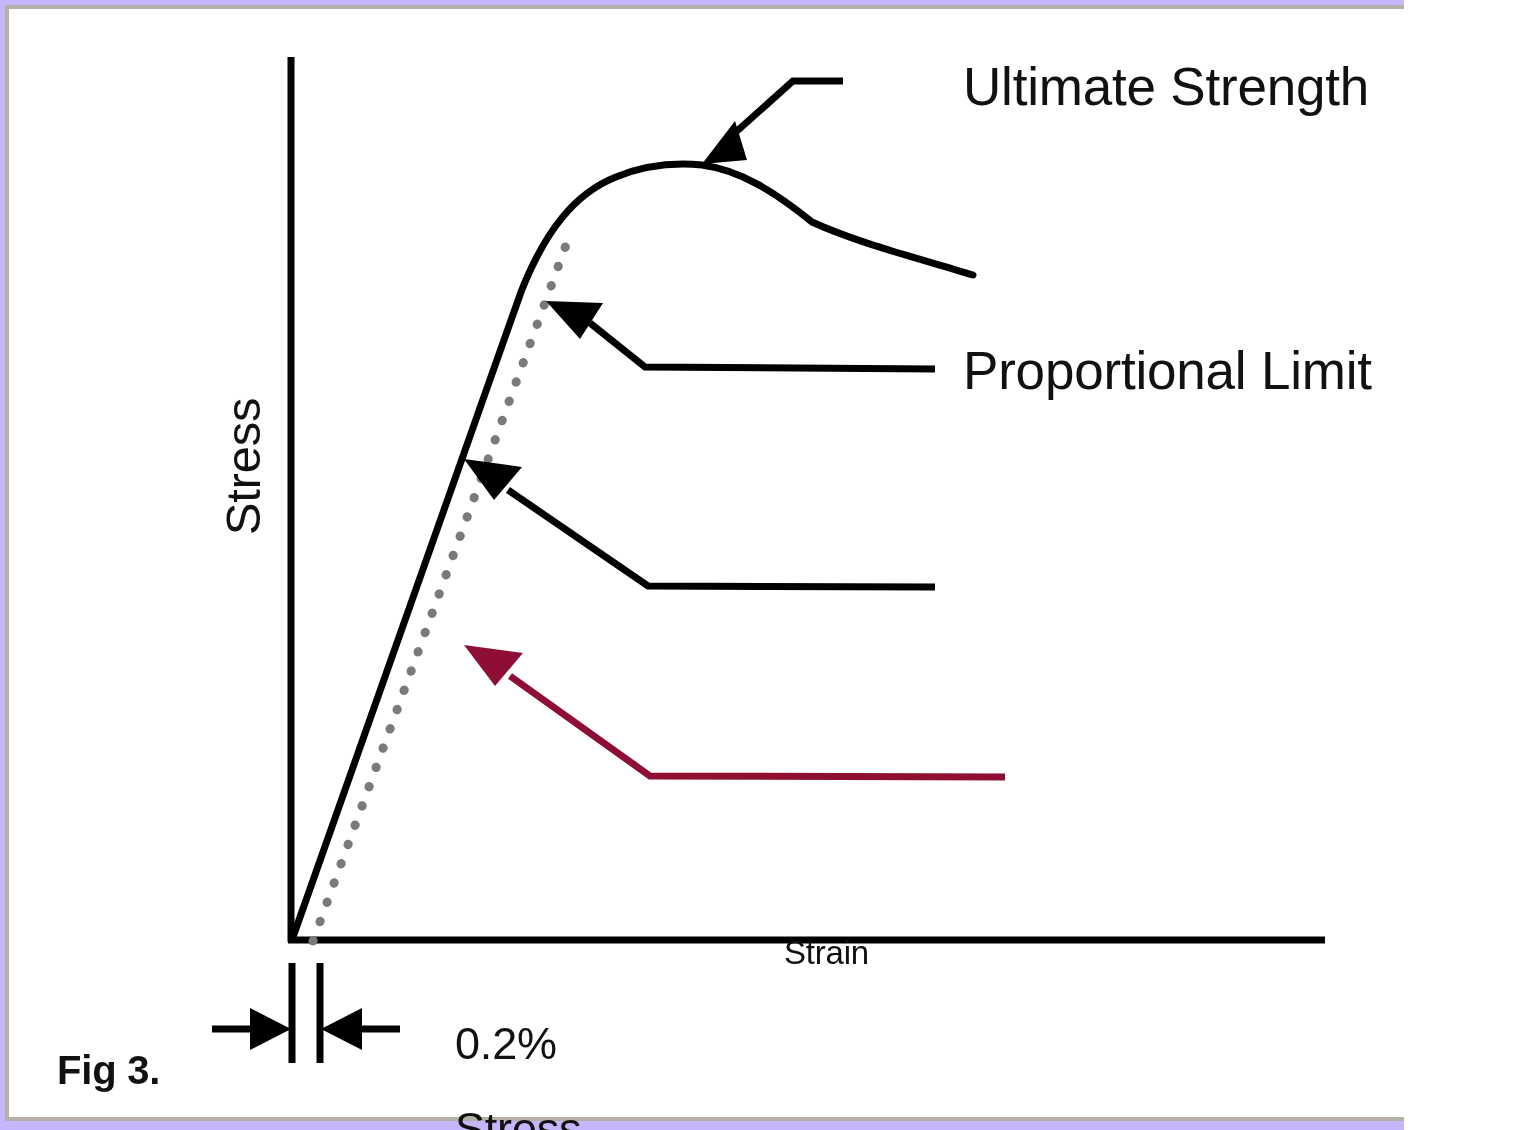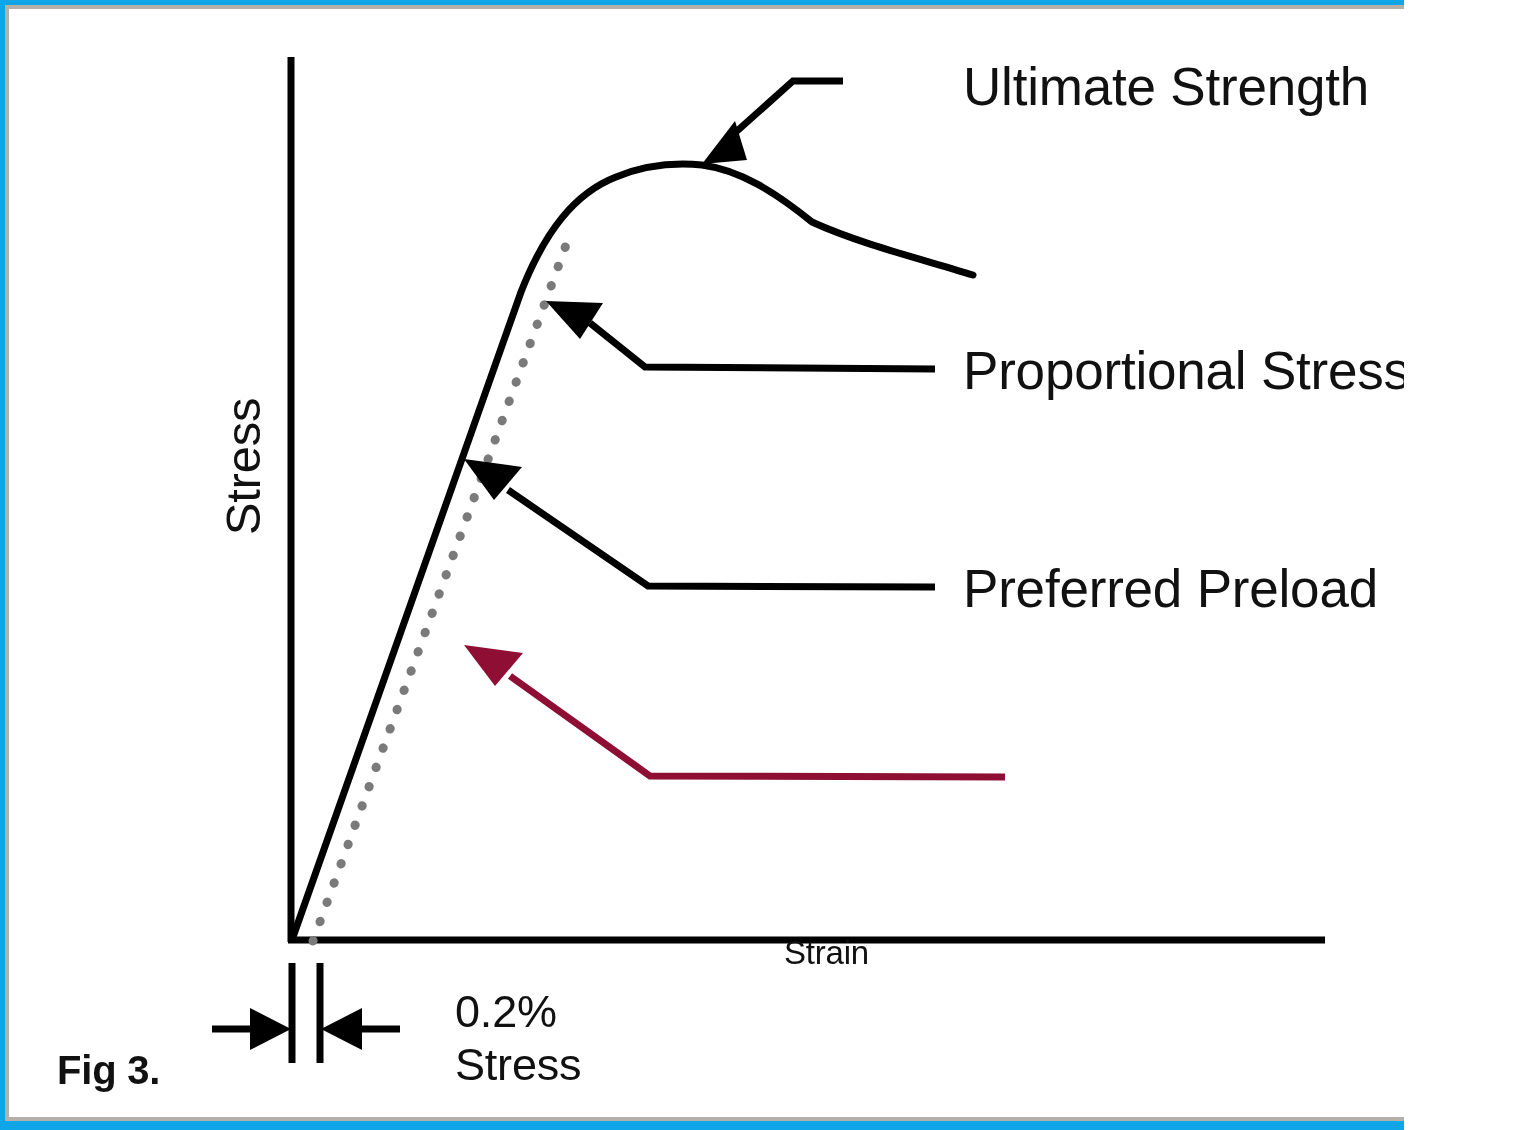--- a/index.html
+++ b/index.html
@@ -8,21 +8,21 @@
     padding: 0;
     background: #ffffff;
   }
   body {
     font-family: "Liberation Sans", sans-serif;
   }
   #figure-root {
     position: relative;
     width: 1404px;
     height: 1130px;
-    background: #0ea5e9;
+    background: #c4b5fd;
     overflow: hidden;
   }
   #figure-border {
     position: absolute;
     left: 5px;
     top: 5px;
     width: 1506px;
     height: 1116px;
     border: 4px solid #b5afa9;
     box-sizing: border-box;
@@ -71,21 +71,21 @@
     transform: rotate(-90deg);
     transform-origin: 50% 50%;
   }
   #label-yield {
     left: 455px;
     top: 985px;
     font-size: 45px;
     line-height: 1.18;
     text-align: left;
   }
-  #label-yield .yield-line { display: block; }
+  #label-yield .yield-line { display: block; margin-top: 32px; }
   #label-fig {
     left: 57px;
     top: 1040px;
     font-size: 40px;
     font-weight: bold;
     line-height: 1;
     margin-top: 10px;
   }
 </style>
 </head>
@@ -136,23 +136,22 @@
       <line x1="212" y1="1029" x2="255" y2="1029" stroke="#000000" stroke-width="7"></line>
       <polygon points="291,1029 250,1008 250,1050" fill="#000000"></polygon>
       <line x1="358" y1="1029" x2="400" y2="1029" stroke="#000000" stroke-width="7"></line>
       <polygon points="321,1029 362,1008 362,1050" fill="#000000"></polygon>
     </g>
 
   </svg>
 
   <div class="lbl lbl-annot" id="label-ultimate-strength">Ultimate Strength</div>
 
-  <div class="lbl lbl-annot" id="label-proportional-limit">Proportional Stress</div>
+  <div class="lbl lbl-annot" id="label-proportional-limit">Proportional Limit</div>
 
-  <div class="lbl lbl-annot" id="label-preferred-preload">Preferred Preload</div>
 
 
   <div class="lbl" id="label-stress">Stress</div>
 
   <div class="lbl" id="label-strain">Strain</div>
 
   <div class="lbl" id="label-yield">
     <span class="yield-line">0.2%</span>
     <span class="yield-line">Stress</span>
   </div>

